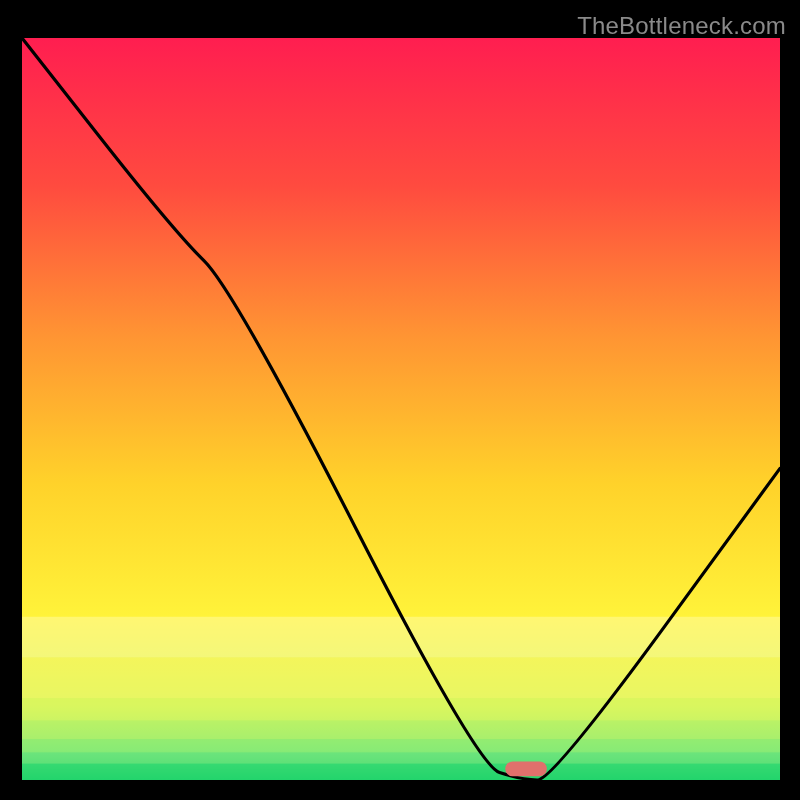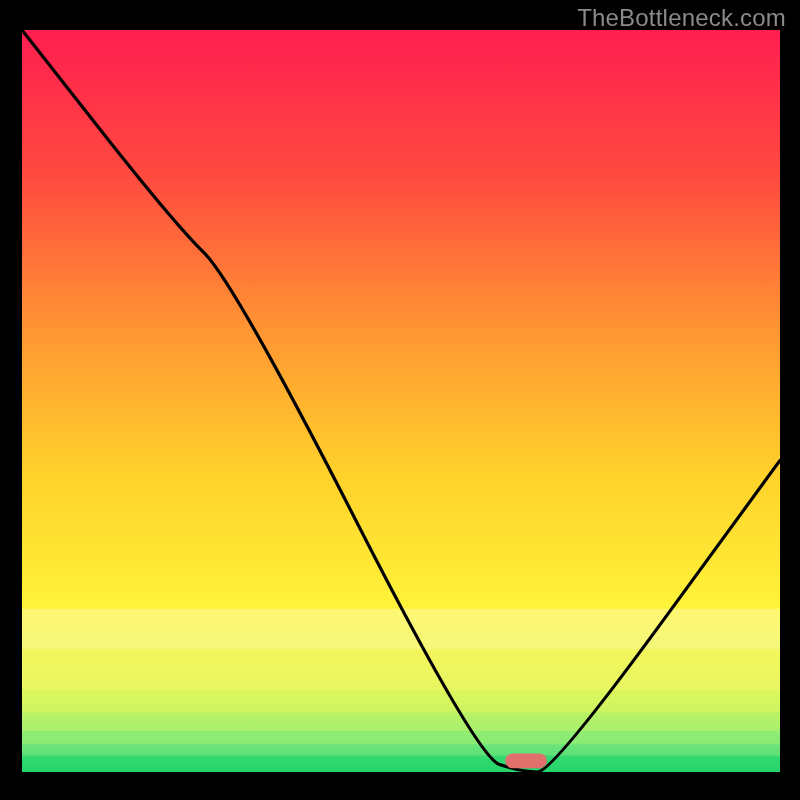--- a/index.html
+++ b/index.html
@@ -6,21 +6,21 @@
     margin: 0;
     padding: 0;
     width: 800px;
     height: 800px;
     background: #000;
     overflow: hidden;
   }
   .frame {
     position: absolute;
     left: 0;
-    top: 0;
+    top: 8px;
     width: 800px;
     height: 688px;
     background: #000;
   }
   .watermark {
     position: absolute;
     top: 4px;
     right: 14px;
     font-family: Arial, Helvetica, sans-serif;
     font-size: 24px;

